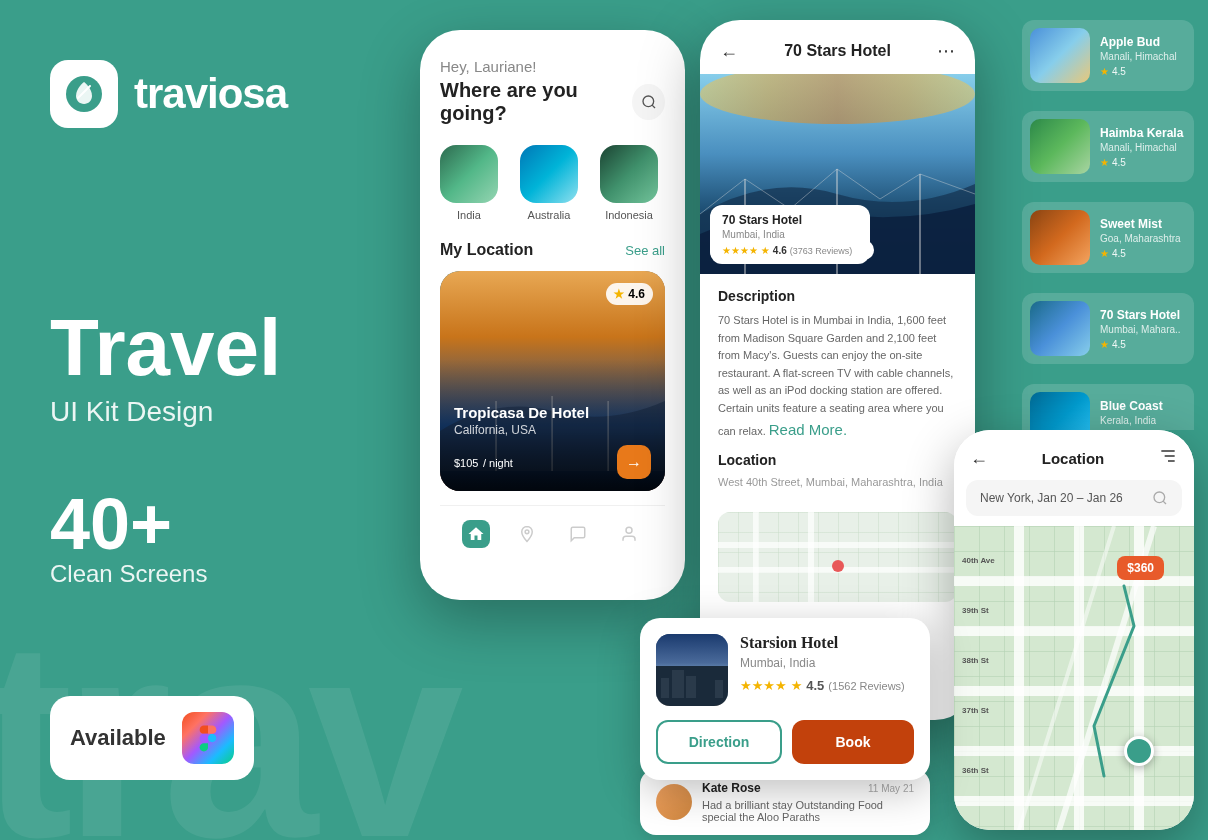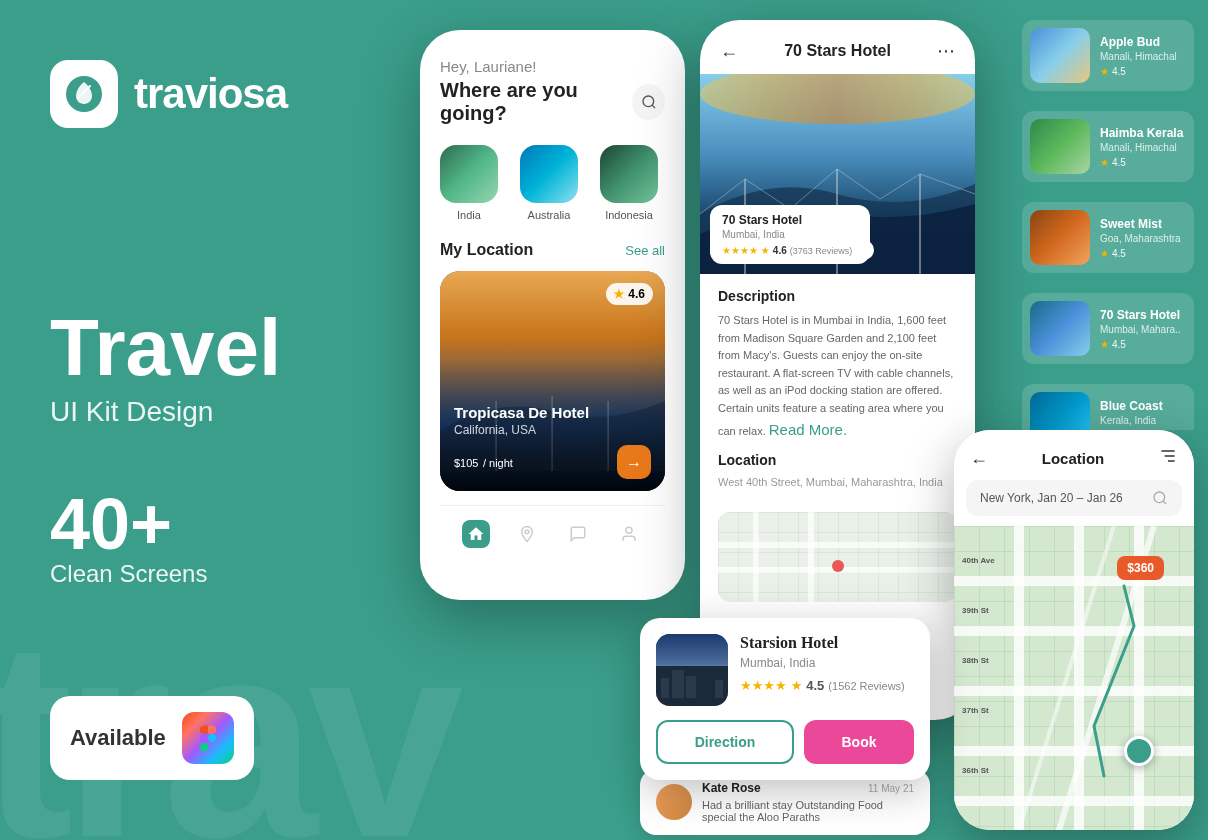--- a/index.html
+++ b/index.html
@@ -582,23 +582,24 @@
       background: white;
       color: #3a9e8a;
       font-size: 14px;
       font-weight: 600;
       text-align: center;
       cursor: pointer;
     }
 
     .btn-book {
       flex: 1;
+      padding: 12px;
       border: none;
       border-radius: 12px;
-      background: #ec4899;
+      background: #c2410c;
       color: white;
       font-size: 14px;
       font-weight: 600;
       text-align: center;
       cursor: pointer;
     }
 
     
     .phone-location {
       position: absolute;

